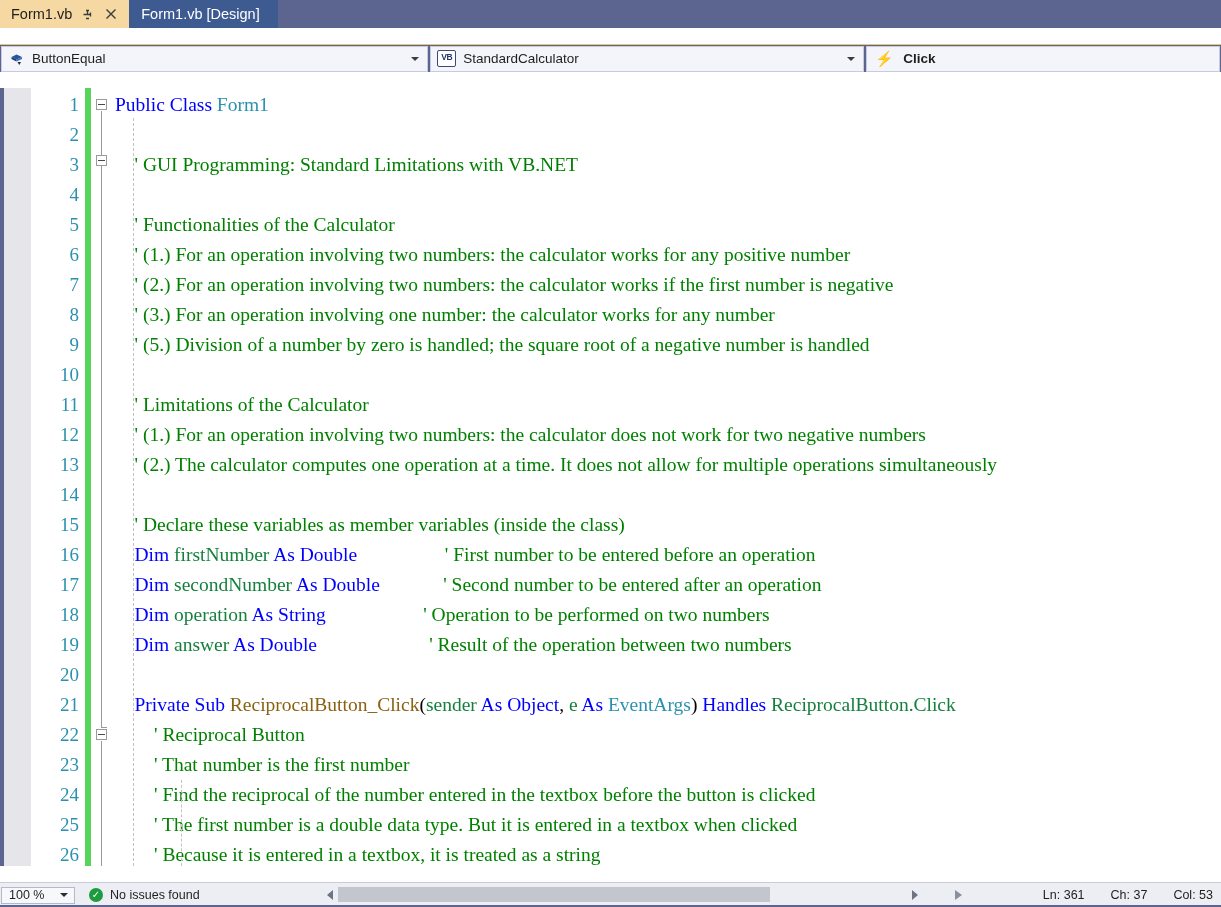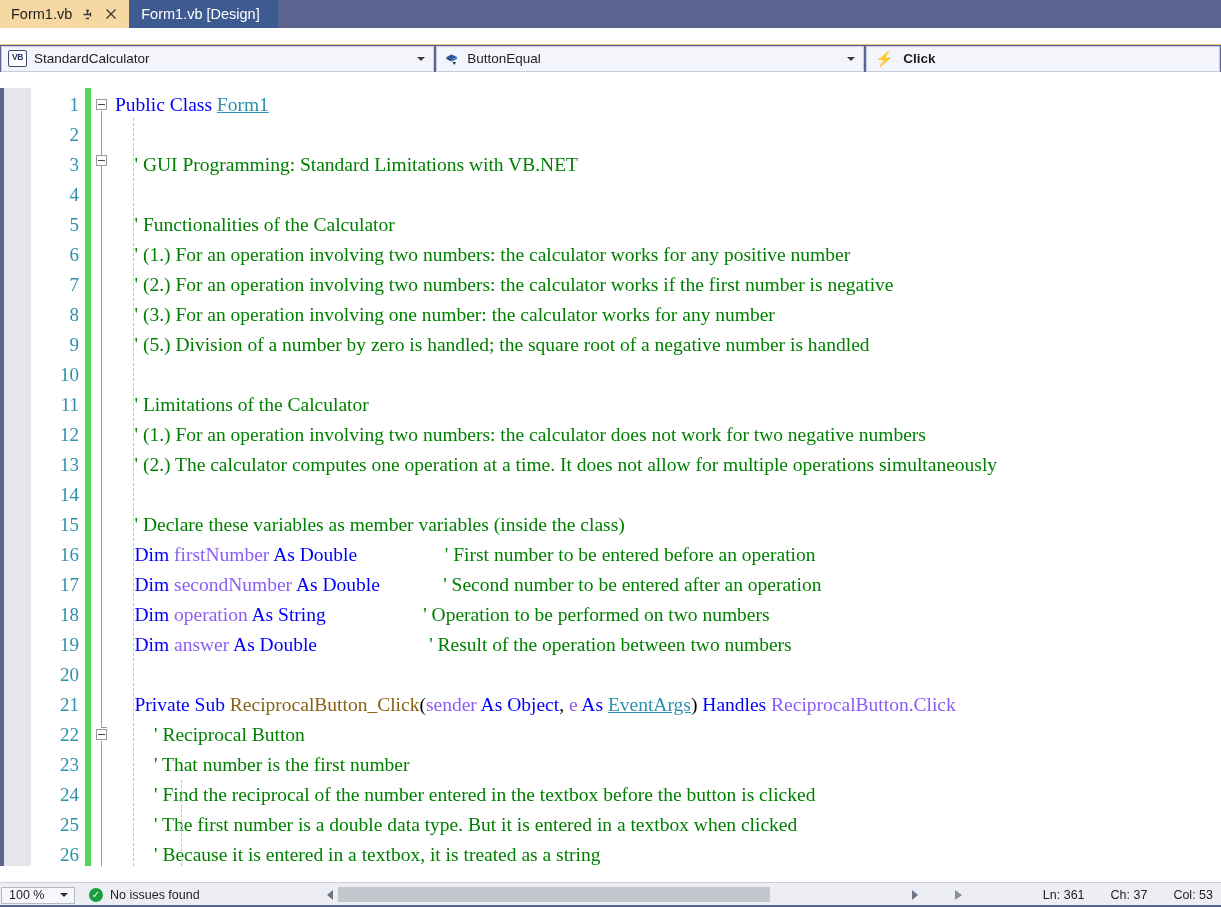--- a/index.html
+++ b/index.html
@@ -191,23 +191,23 @@
   .code-line {
     height: 30px;
     line-height: 30px;
     white-space: pre;
     color: #000000;
     padding-left: 2px;
   }
 
   
   .kw  { color: #0000ff; }
-  .cls { color: #2b91af; text-decoration: underline; }
+  .cls { color: #2b91af; }
   .cmt { color: #008000; }
-  .id  { color: #8b5cf6; }
+  .id  { color: #15803d; }
   .mth { color: #8a6112; }
   .pun { color: #000000; }
 
   
   .fold {
     position: absolute;
     width: 11px; height: 11px;
     border: 1px solid #9a9a9a;
     background: #ffffff;
     left: 5px;
@@ -372,36 +372,36 @@
         </svg>
       </span>
     </div>
     <div class="tab inactive">
       <span class="tab-label">Form1.vb [Design]</span>
     </div>
   </div>
 
   <div class="navbar">
 
-    <div class="combo c1">
-      <span class="vb-icon">VB</span>
-      <span class="combo-text">StandardCalculator</span>
-      <span class="combo-arrow"></span>
-    </div>
-
     <div class="combo c2">
       <span class="member-icon">
         <svg width="16" height="16" viewBox="0 0 16 16" aria-hidden="true">
           <path d="M2.5 6 L7.5 3.5 L13 6 L7.5 8.5 Z" fill="#2a5699"></path>
           <path d="M2.5 6 L2.5 8 L7.5 10.5 L7.5 8.5 Z" fill="#173a6e"></path>
           <path d="M13 6 L13 8 L7.5 10.5 L7.5 8.5 Z" fill="#3a6fbf"></path>
           <path d="M8.5 11 L12 11 L10.25 14 Z" fill="#2b2b2b"></path>
         </svg>
       </span>
       <span class="combo-text">ButtonEqual</span>
+      <span class="combo-arrow"></span>
+    </div>
+
+    <div class="combo c1">
+      <span class="vb-icon">VB</span>
+      <span class="combo-text">StandardCalculator</span>
       <span class="combo-arrow"></span>
     </div>
 
     <div class="combo c3">
       <span class="lightning">⚡</span>
       <span class="event-label">Click</span>
     </div>
   </div>
 
   <div class="editor">

